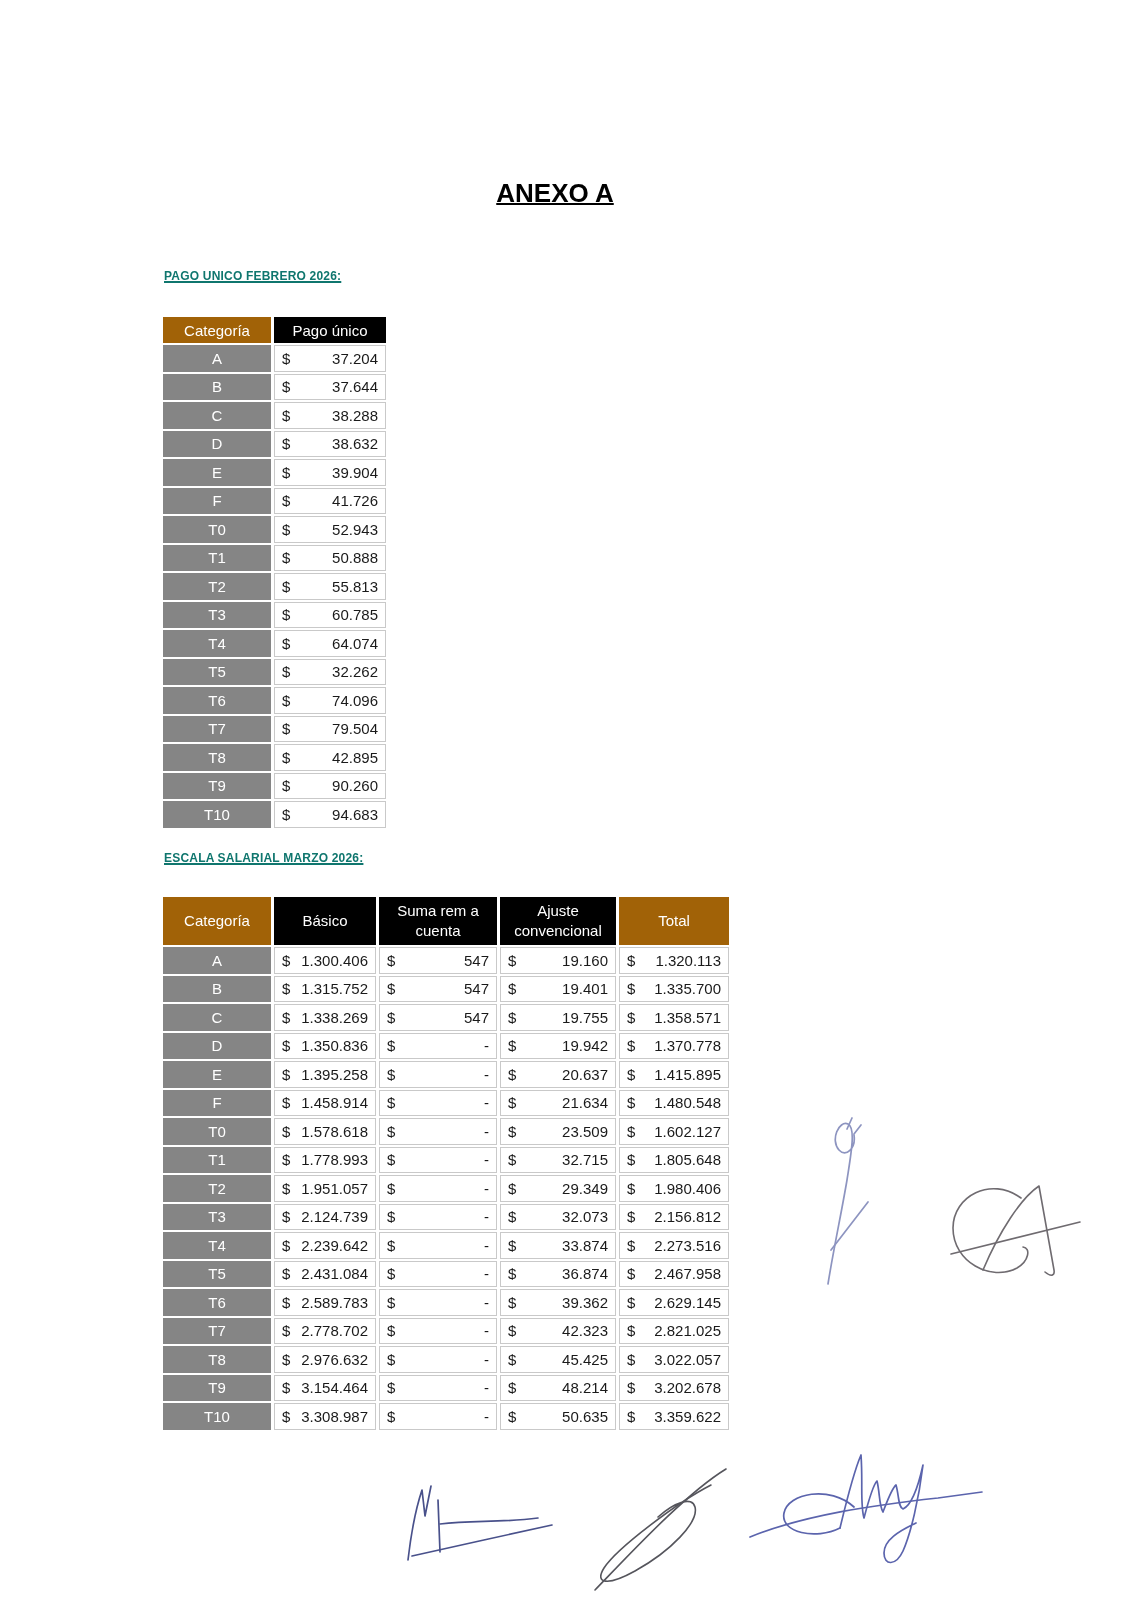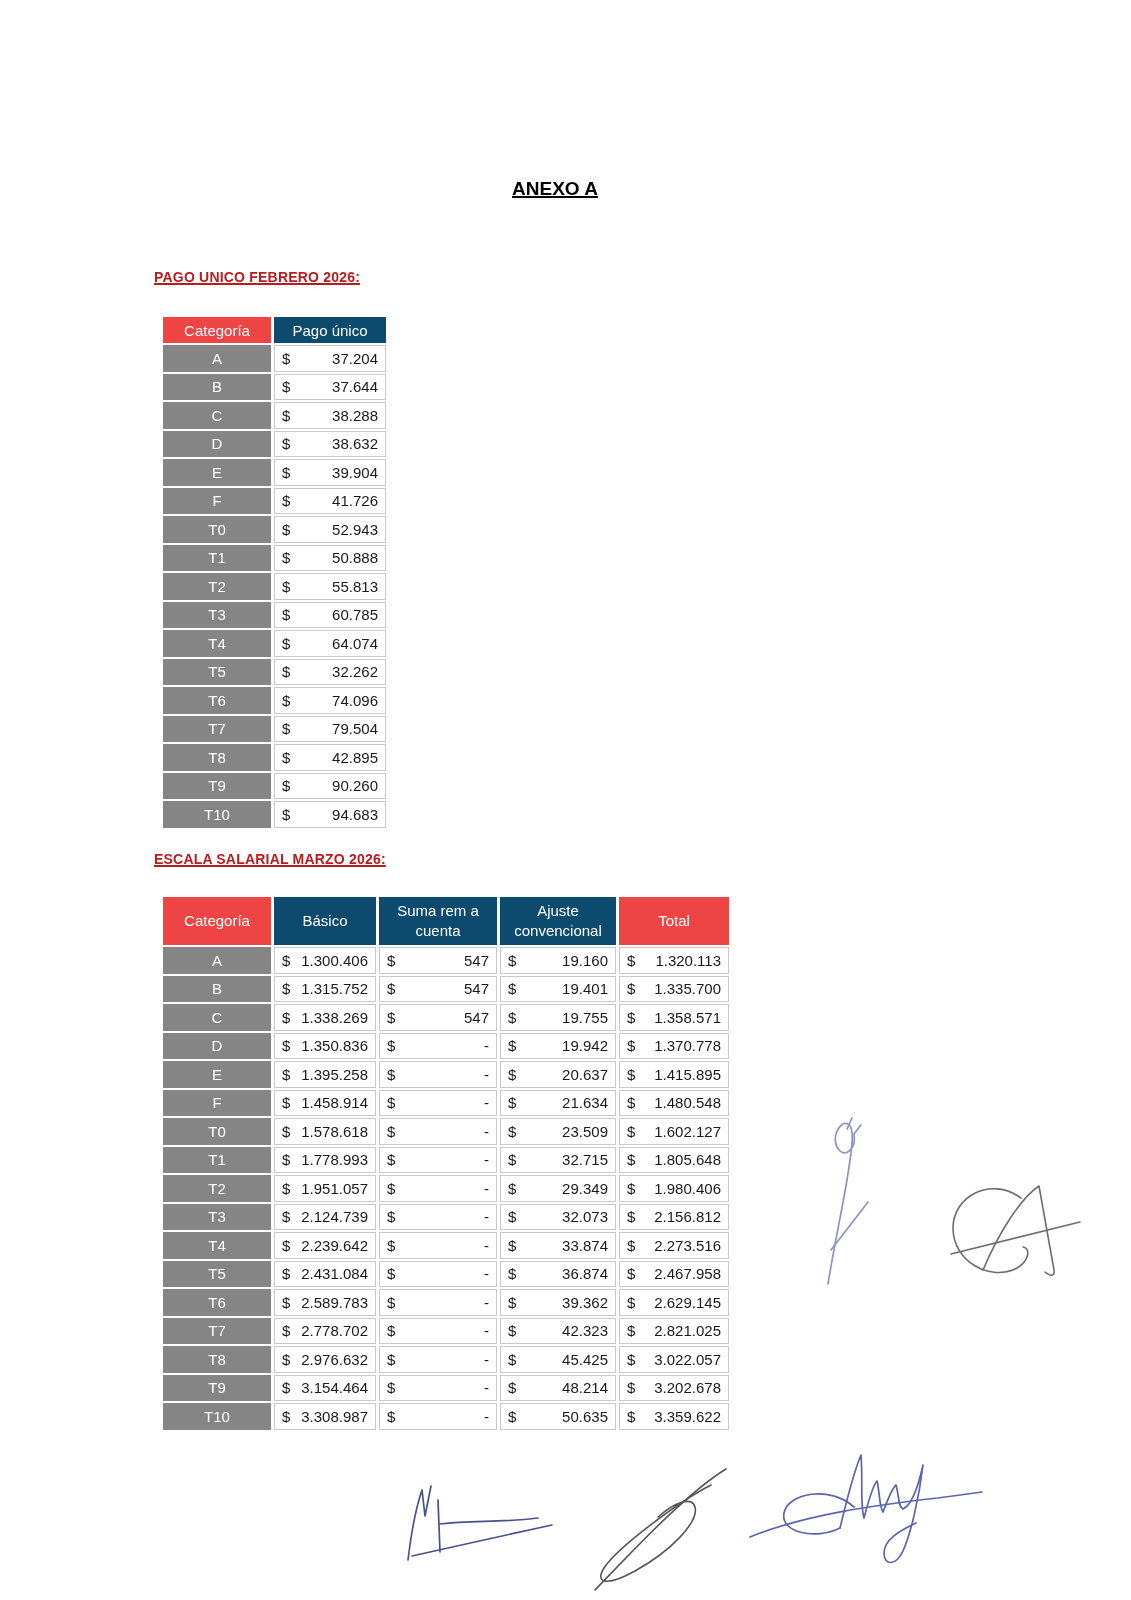--- a/index.html
+++ b/index.html
@@ -3,41 +3,41 @@
 <meta charset="utf-8">
 <style>
   * { margin:0; padding:0; box-sizing:border-box; }
   html,body { background:#ffffff; }
   body {
     width:1131px; height:1600px; position:relative; overflow:hidden;
     font-family:"Liberation Sans", sans-serif; color:#1a1a1a;
   }
   .doc-title {
     position:absolute; top:178px; left:0; width:1110px; text-align:center;
-    font-size:19px; font-weight:bold; text-decoration:underline;
+    font-size:26px; font-weight:bold; text-decoration:underline;
     text-decoration-thickness:2px; color:#000;
   }
   .section-heading {
-    position:absolute; left:154px; font-size:14px; font-weight:bold;
-    text-decoration:underline; text-decoration-thickness:2px; color:#b91c1c;
+    position:absolute; left:164px; font-size:12px; font-weight:bold;
+    text-decoration:underline; text-decoration-thickness:2px; color:#0f766e;
     letter-spacing:0.2px;
   }
   #heading-pago  { top:269px; }
   #heading-escala{ top:851px; }
 
   table.sal {
     position:absolute; border-collapse:separate; border-spacing:3px 2px;
     font-size:15px; table-layout:fixed;
   }
   #tabla-pago   { left:160px; top:315px; }
   #tabla-escala { left:160px; top:895px; }
 
   th { font-weight:normal; color:#ffffff; text-align:center; vertical-align:middle; padding:2px 4px; }
-  th.dark { background:#ef4444; }
-  th.mid  { background:#0c4a6e; }
+  th.dark { background:#a16207; }
+  th.mid  { background:#000000; }
   #tabla-pago th { height:26px; }
   #tabla-escala th { height:48px; line-height:1.35; }
 
   td { height:26.5px; vertical-align:middle; }
   td.cat { background:#858585; color:#ffffff; text-align:center; font-size:15px; }
   td.val { background:#ffffff; border:1px solid #c9c9c9; padding:0; }
   .money { display:flex; justify-content:space-between; align-items:center; padding:0 7px; }
   .money .cur { flex:0 0 auto; }
   .money .num { flex:0 0 auto; text-align:right; }
 

